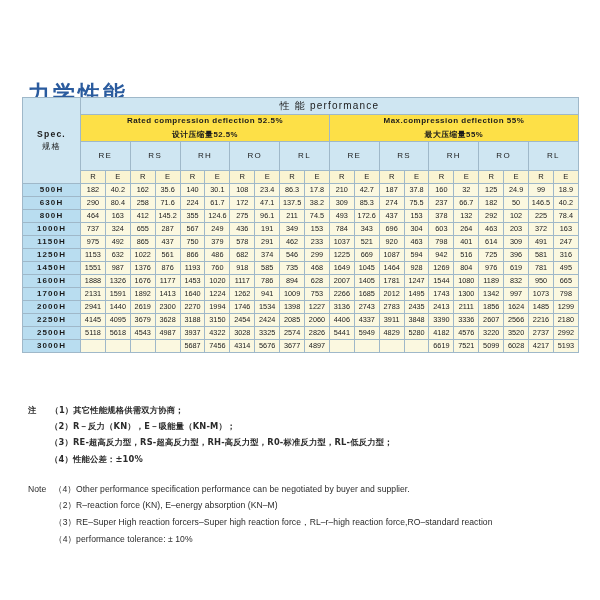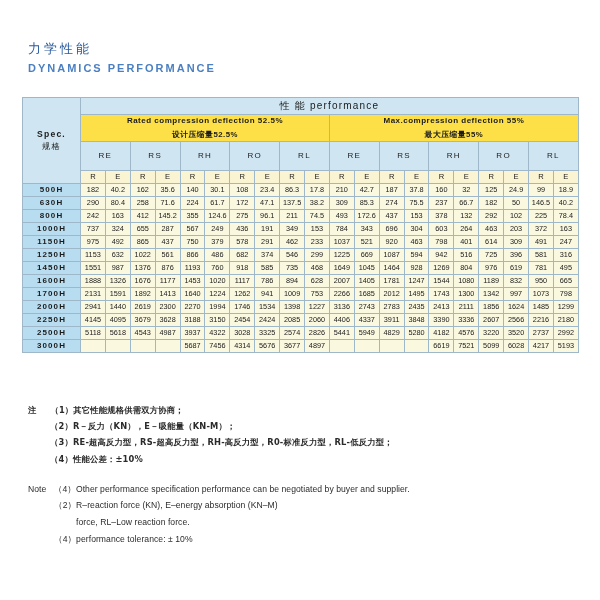--- a/index.html
+++ b/index.html
@@ -16,26 +16,27 @@
     background: #fff;
   }
 
   
   .title-wrap {
     position: absolute;
     left: 28px;
     top: 42px;
   }
   .title-cn {
-    font-size: 13px;
-    font-weight: normal;
+    font-size: 22px;
+    font-weight: bold;
     color: #2a5b9e;
     letter-spacing: 3px;
     line-height: 1.1;
     font-family: "DejaVu Sans", "Liberation Sans", sans-serif;
+    margin-top: 40px;
   }
   .title-en {
     margin-top: 6px;
     font-size: 11px;
     font-weight: bold;
     color: #4a7fc1;
     letter-spacing: 2.0px;
   }
 
   
@@ -268,21 +269,21 @@
             <td class="val">75.5</td>
             <td class="val">237</td>
             <td class="val">66.7</td>
             <td class="val">182</td>
             <td class="val">50</td>
             <td class="val">146.5</td>
             <td class="val">40.2</td>
           </tr>
           <tr>
             <td class="spec-cell">800H</td>
-            <td class="val">242</td>
+            <td class="val">464</td>
             <td class="val">163</td>
             <td class="val">412</td>
             <td class="val">145.2</td>
             <td class="val">355</td>
             <td class="val">124.6</td>
             <td class="val">275</td>
             <td class="val">96.1</td>
             <td class="val">211</td>
             <td class="val">74.5</td>
             <td class="val">493</td>
@@ -540,18 +541,18 @@
       <div><span class="ind"></span><span>（3）RE-超高反力型，RS-超高反力型，RH-高反力型，R0-标准反力型，RL-低反力型；</span></div>
       <div><span class="ind"></span><span>（4）性能公差：±10%</span></div>
     </div>
 
     <div class="note-en">
       <div>
         <span>Note</span>
         <span style="display:inline-block;width:5px"></span><span>（4）Other performance specification performance can be negotiated by buyer and supplier.</span>
       </div>
       <div><span class="ind"></span><span>（2）R–reaction force (KN), E–energy absorption (KN–M)</span></div>
-      <div><span class="ind2"></span><span>force, RL–Low reaction force.</span></div>
+      <div><span class="ind"></span><span>（3）RE–Super High reaction forcers–Super high reaction force，RL–r–high reaction force,RO–standard reaction</span></div>
       <div><span class="ind"></span><span>（4）performance tolerance: ± 10%</span></div>
     </div>
   </div>
 
 </div>
 
 </body></html>

